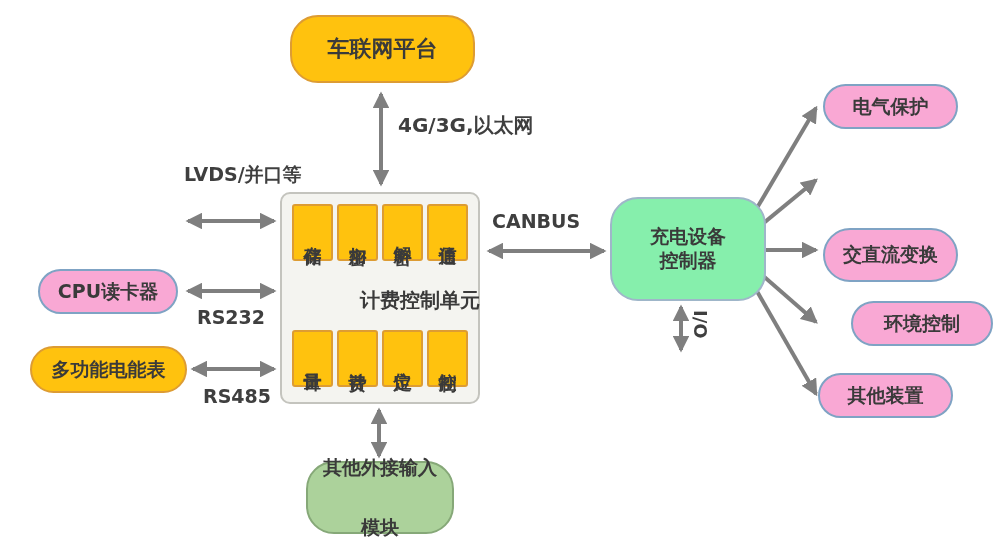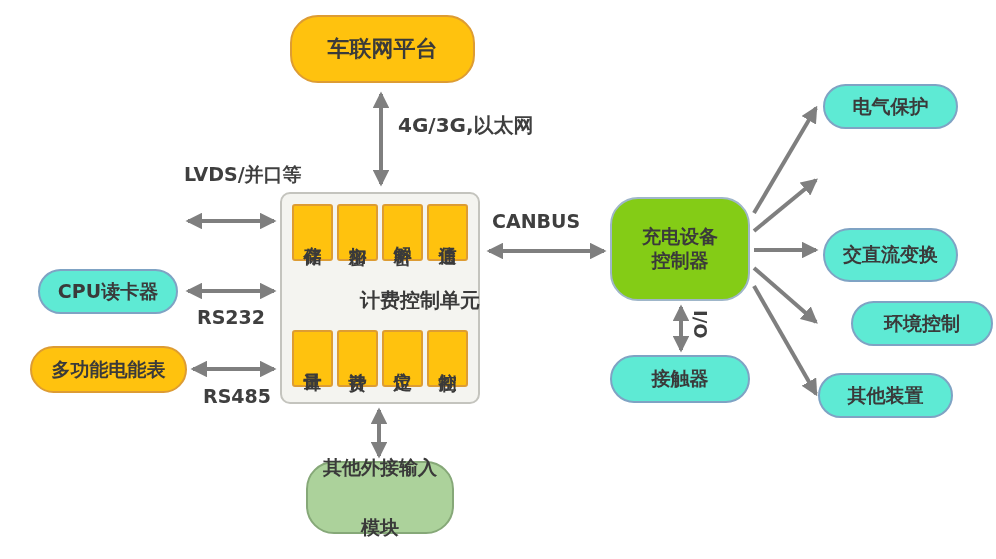--- a/index.html
+++ b/index.html
@@ -17,21 +17,21 @@
     box-sizing:border-box;
     font-weight:bold;
     font-size:19px;
     color:#3a3a3a;
     text-align:center;
     line-height:1.25;
     border-radius:28px;
   }
   .yellow{background:#FFC20E;border:2px solid #DD9C33;}
   .green {background:#ACD29B;border:2px solid #86A878;}
-  .blue  {background:#5eead4;border:2px solid #7FA3C4;}
+  .blue  {background:#f9a8d4;border:2px solid #7FA3C4;}
   .panel{
     position:absolute;
     left:280px;top:192px;width:200px;height:212px;
     background:#F4F4F0;
     border:2px solid #C4C4BE;
     border-radius:10px;
     box-sizing:border-box;
   }
   .module{
     position:absolute;
@@ -128,28 +128,25 @@
   <div class="module" style="left:337px;top:330px;">
     <span>计费</span>
   </div>
   <div class="module" style="left:382px;top:330px;">
     <span>定位</span>
   </div>
   <div class="module" style="left:427px;top:330px;">
     <span>控制</span>
   </div>
 
-  <div class="box" style="left:610px;top:197px;width:140px;height:104px;background:#84cc16;border:2px solid #9FB6C9;">
+  <div class="box" style="left:610px;top:197px;width:156px;height:104px;background:#86efac;border:2px solid #9FB6C9;">
     <span>充电设备</span>
     <span>控制器</span>
   </div>
 
-  <div class="box blue" style="left:610px;top:355px;width:140px;height:48px;">
-    <span>接触器</span>
-  </div>
 
   <div class="box green" style="left:306px;top:461px;width:148px;height:73px;gap:36px;">
     <span>其他外接输入</span>
     <span>模块</span>
   </div>
 
   <div class="box blue" style="left:823px;top:84px;width:135px;height:45px;">
     <span>电气保护</span>
   </div>
   <div class="box blue" style="left:823px;top:228px;width:135px;height:54px;">

